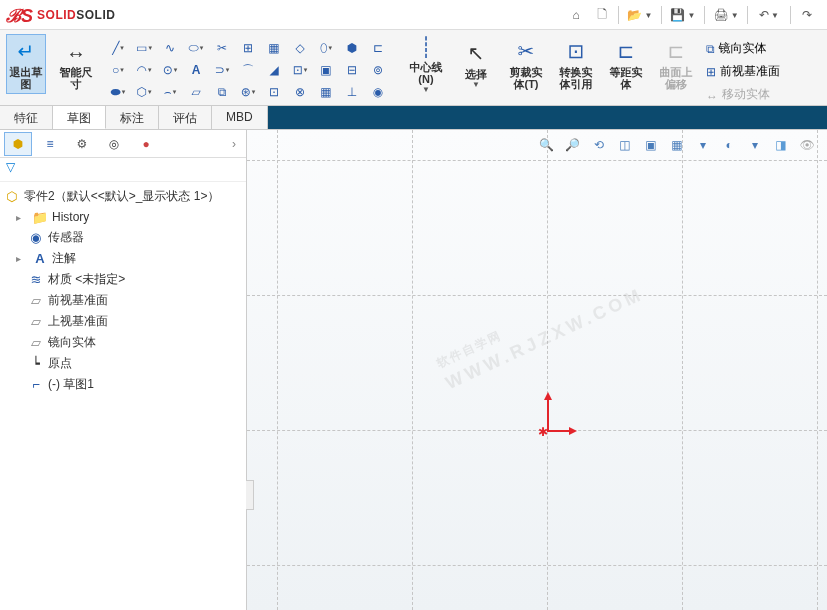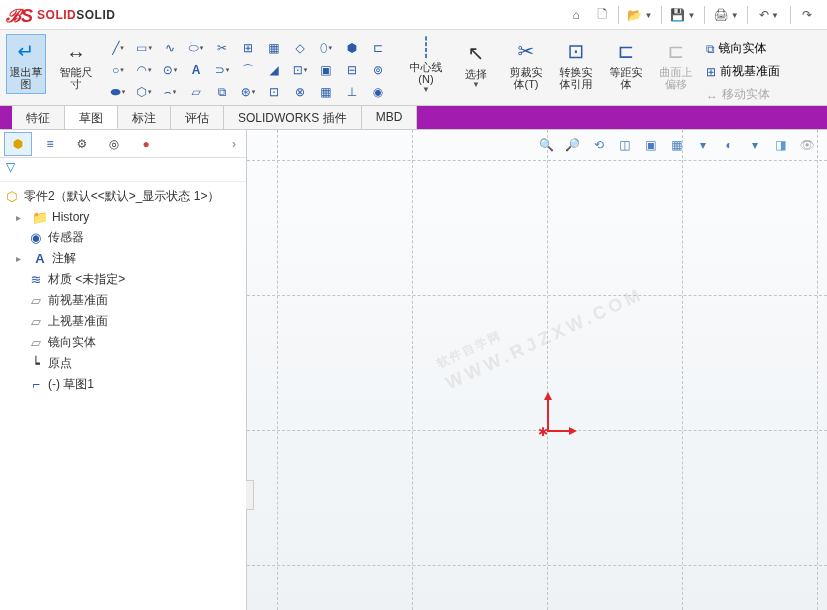--- a/index.html
+++ b/index.html
@@ -16,26 +16,26 @@
 .quickbar{position:absolute;right:8px;top:4px;display:flex;gap:2px;align-items:center;}
 .qbtn{width:24px;height:22px;display:flex;align-items:center;justify-content:center;cursor:pointer;border:1px solid transparent;color:#555;}
 .qbtn.dd{width:34px;}
 .qbtn .arr{font-size:8px;margin-left:2px;color:#555;}
 .sep{width:1px;height:18px;background:#ccc;margin:0 2px;}
 .ribbon{height:76px;background:#f5f5f5;border-bottom:1px solid #ccc;display:flex;padding:4px 2px;gap:1px;}
 .rgroup{display:flex;flex-direction:column;align-items:center;padding:0 4px;border-right:1px solid transparent;}
 .rbig{width:40px;height:60px;display:flex;flex-direction:column;align-items:center;justify-content:center;cursor:pointer;border:1px solid transparent;padding:2px;}
 .rbig.sel{background:#c7e0f4;border-color:#7eb4ea;}
 .rbig-icon{width:26px;height:26px;display:flex;align-items:center;justify-content:center;font-size:20px;}
-.rbig-label{font-size:11px;text-align:center;line-height:12px;margin-top:2px;color:#333;}
+.rbig-label{font-size:11px;text-align:center;line-height:12px;margin-top:2px;color:#333;font-weight:bold;}
 .rbig.disabled .rbig-label{color:#aaa;}
 .rgrid{display:flex;flex-wrap:wrap;width:160px;gap:2px;padding-top:4px;}
 .rsmall{width:24px;height:20px;display:flex;align-items:center;justify-content:center;cursor:pointer;border:1px solid transparent;color:#2a5caa;}
 .rsmall .arr{font-size:7px;margin-left:1px;color:#555;}
-.tabbar{height:24px;background:#a21caf;display:flex;border-bottom:1px solid #ccc;padding-left:12px;}
+.tabbar{height:24px;background:#0c4a6e;display:flex;border-bottom:1px solid #ccc;}
 .tab{padding:4px 14px;cursor:pointer;border-right:1px solid #ccc;color:#333;background:#f5f5f5;}
 .tab.active{background:#fff;border-bottom:1px solid #fff;}
 .workspace{position:absolute;top:130px;left:0;right:0;bottom:0;display:flex;}
 .leftpanel{width:247px;background:#fff;border-right:1px solid #ccc;display:flex;flex-direction:column;}
 .lp-tabs{height:28px;display:flex;align-items:center;border-bottom:1px solid #ddd;padding:0 4px;gap:4px;}
 .lp-tab{width:28px;height:24px;display:flex;align-items:center;justify-content:center;cursor:pointer;border:1px solid transparent;}
 .lp-tab.active{background:#e5f1fb;border-color:#7eb4ea;}
 .lp-expand{margin-left:auto;padding:0 6px;color:#888;cursor:pointer;}
 .lp-filter{height:24px;padding:2px 6px;border-bottom:1px solid #eee;}
 .lp-filter-icon{color:#0078d4;}
@@ -206,21 +206,20 @@
       <span>移动实体</span>
     </div>
   </div>
 </div>
 
 <div class="tabbar">
   <div class="tab">特征</div>
   <div class="tab active">草图</div>
   <div class="tab">标注</div>
   <div class="tab">评估</div>
-  <div class="tab">SOLIDWORKS 插件</div>
   <div class="tab">MBD</div>
 </div>
 
 <div class="workspace">
   <div class="leftpanel">
     <div class="lp-tabs">
       <div class="lp-tab active">
           <span style="color:#d9a400">⬢</span>
         </div>
       <div class="lp-tab">

